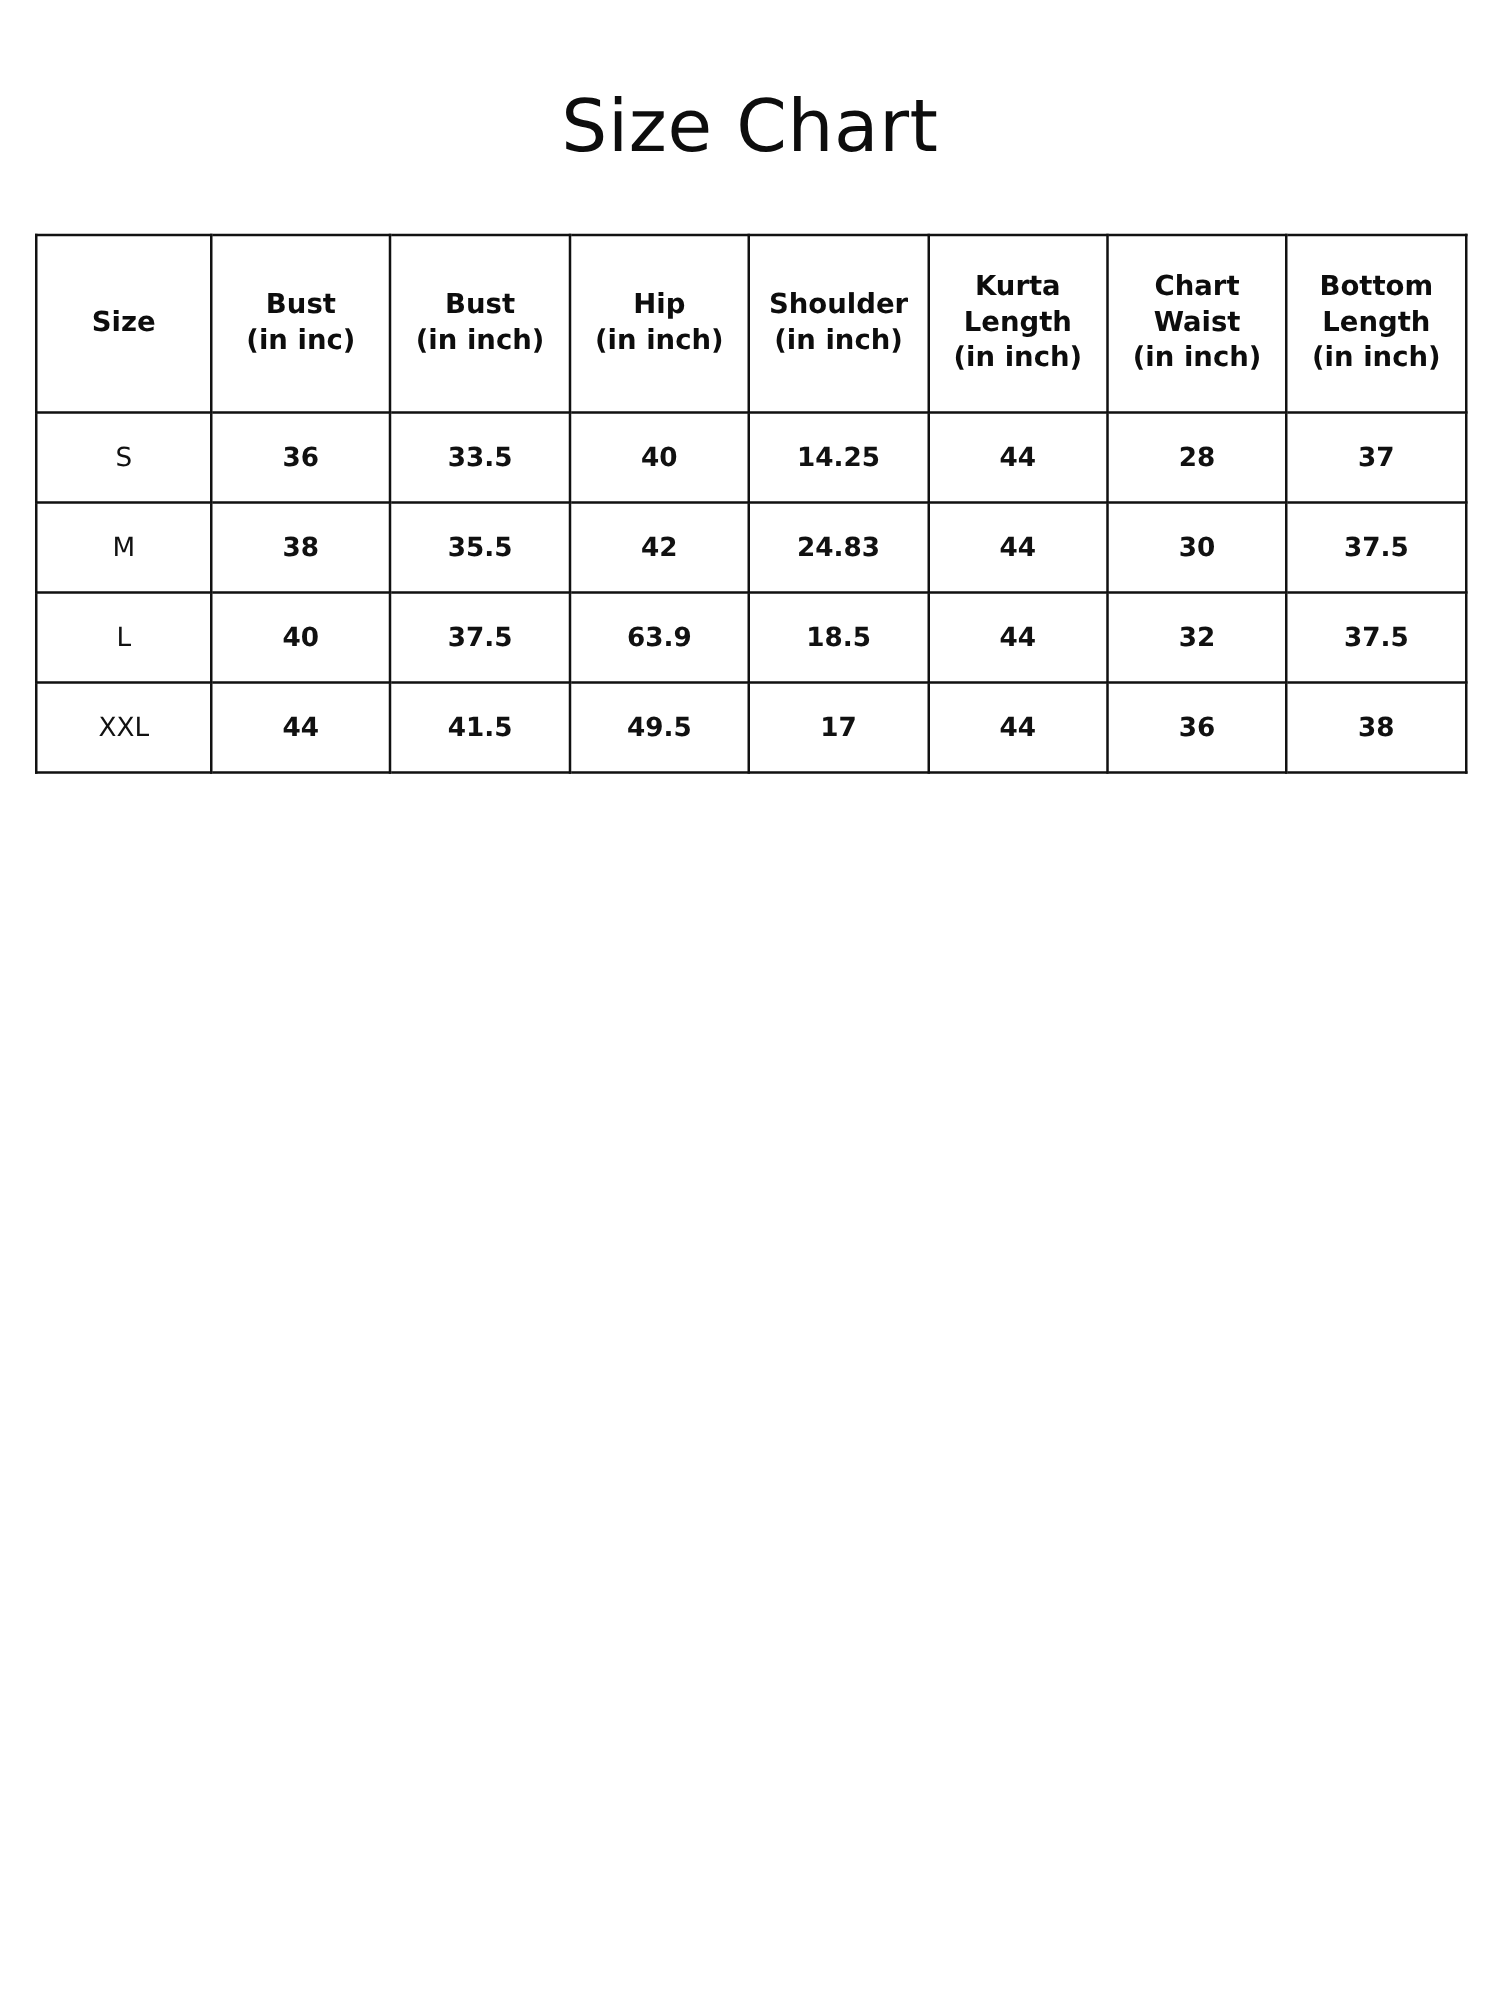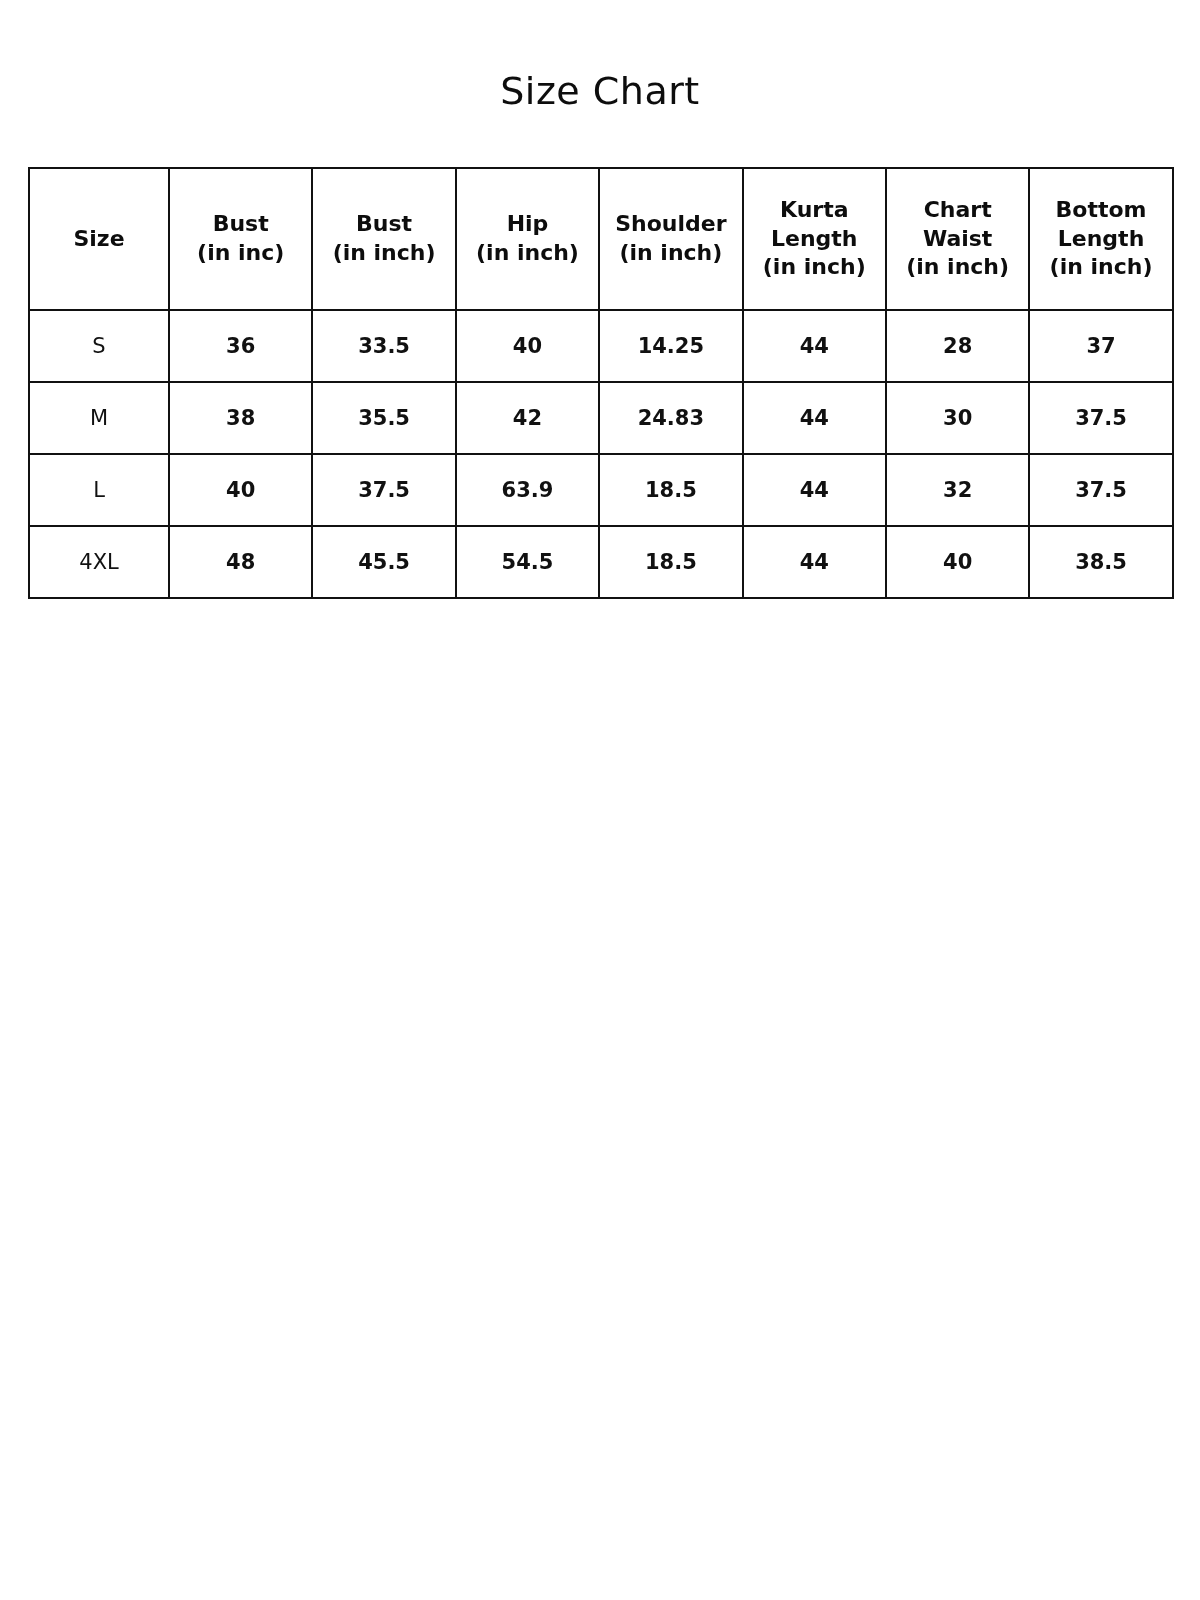--- a/index.html
+++ b/index.html
@@ -18,21 +18,21 @@
     width: 1200px;
     height: 1600px;
     box-sizing: border-box;
     padding: 0;
     position: relative;
   }
   .chart-title {
     text-align: center;
     font-family: "DejaVu Sans", sans-serif;
     font-weight: 400;
-    font-size: 38px;
+    font-size: 58px;
     line-height: 1;
     letter-spacing: 0.5px;
     margin: 0;
     padding-top: 72px;
     color: #0d0d0d;
   }
   .table-wrap {
     margin-top: 57px;
     padding-left: 28px;
     padding-right: 28px;
@@ -149,26 +149,26 @@
           <td class="size-cell">L</td>
           <td>40</td>
           <td>37.5</td>
           <td>63.9</td>
           <td>18.5</td>
           <td>44</td>
           <td>32</td>
           <td>37.5</td>
         </tr>
         <tr>
-          <td class="size-cell">4XL</td>
-          <td>48</td>
-          <td>45.5</td>
-          <td>54.5</td>
-          <td>18.5</td>
+          <td class="size-cell">XXL</td>
           <td>44</td>
-          <td>40</td>
-          <td>38.5</td>
+          <td>41.5</td>
+          <td>49.5</td>
+          <td>17</td>
+          <td>44</td>
+          <td>36</td>
+          <td>38</td>
         </tr>
       </tbody>
     </table>
   </div>
 
 </div>
 
 </body></html>

